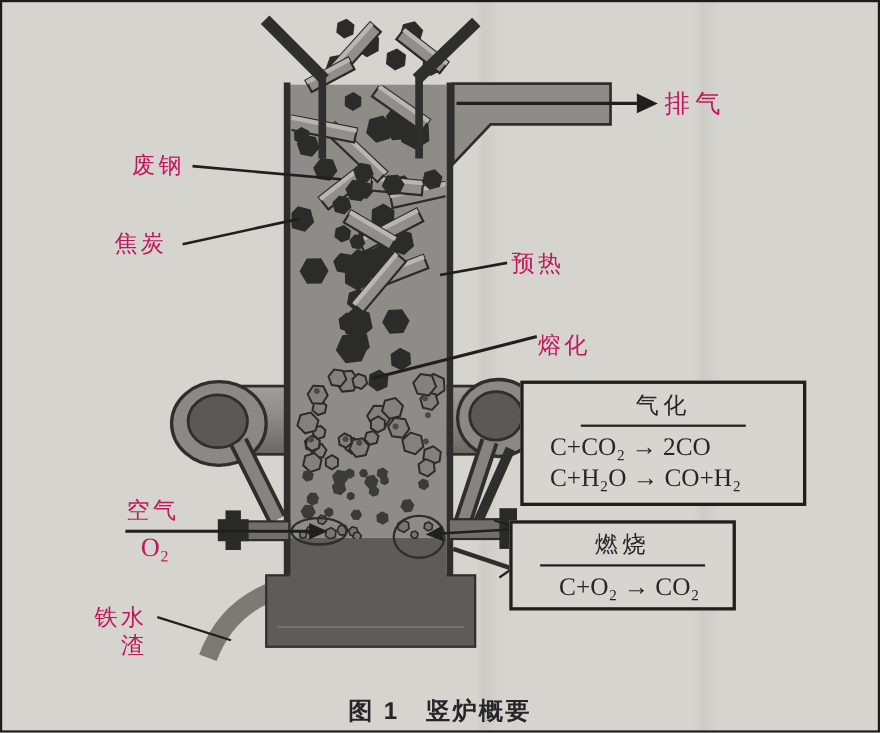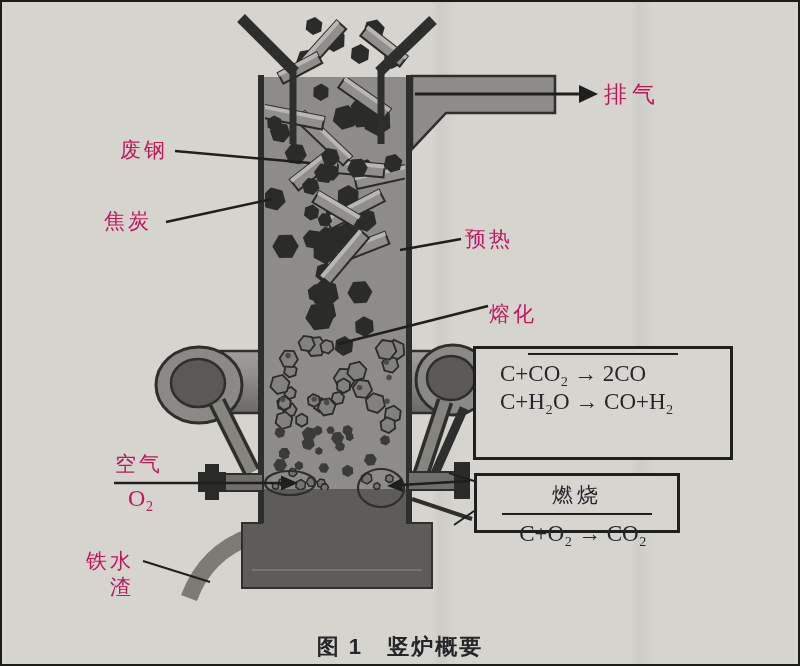--- a/index.html
+++ b/index.html
@@ -273,25 +273,26 @@
   <div class="lbl" style="left:102px;top:205px;">焦炭</div>
   <div class="lbl" style="left:463px;top:223px;">预热</div>
   <div class="lbl" style="left:487px;top:298px;">熔化</div>
   <div class="lbl big" style="left:602px;top:77px;">排气</div>
   <div class="lbl" style="left:113px;top:448px;">空气</div>
   <div class="lbl serif" style="left:126px;top:483px;font-size:24px;">O₂</div>
   <div class="lbl" style="left:84px;top:545px;">铁水</div>
   <div class="lbl" style="left:108px;top:571px;">渣</div>
 
   <div class="rbox" style="left:471px;top:344px;width:260px;height:114px;">
+    <div class="title">气化</div>
     <div class="rule"></div>
     <div class="rx">C+CO₂ → 2CO</div>
     <div class="rx">C+H₂O → CO+H₂</div>
   </div>
 
-  <div class="rbox comb" style="left:472px;top:471px;width:206px;height:60px;">
+  <div class="rbox comb" style="left:461px;top:471px;width:206px;height:82px;">
     <div class="title">燃烧</div>
     <div class="rule"></div>
     <div class="rx">C+O₂ → CO₂</div>
   </div>
 
   <div id="caption">图 1   竖炉概要</div>
 </div>
 
 </body></html>

